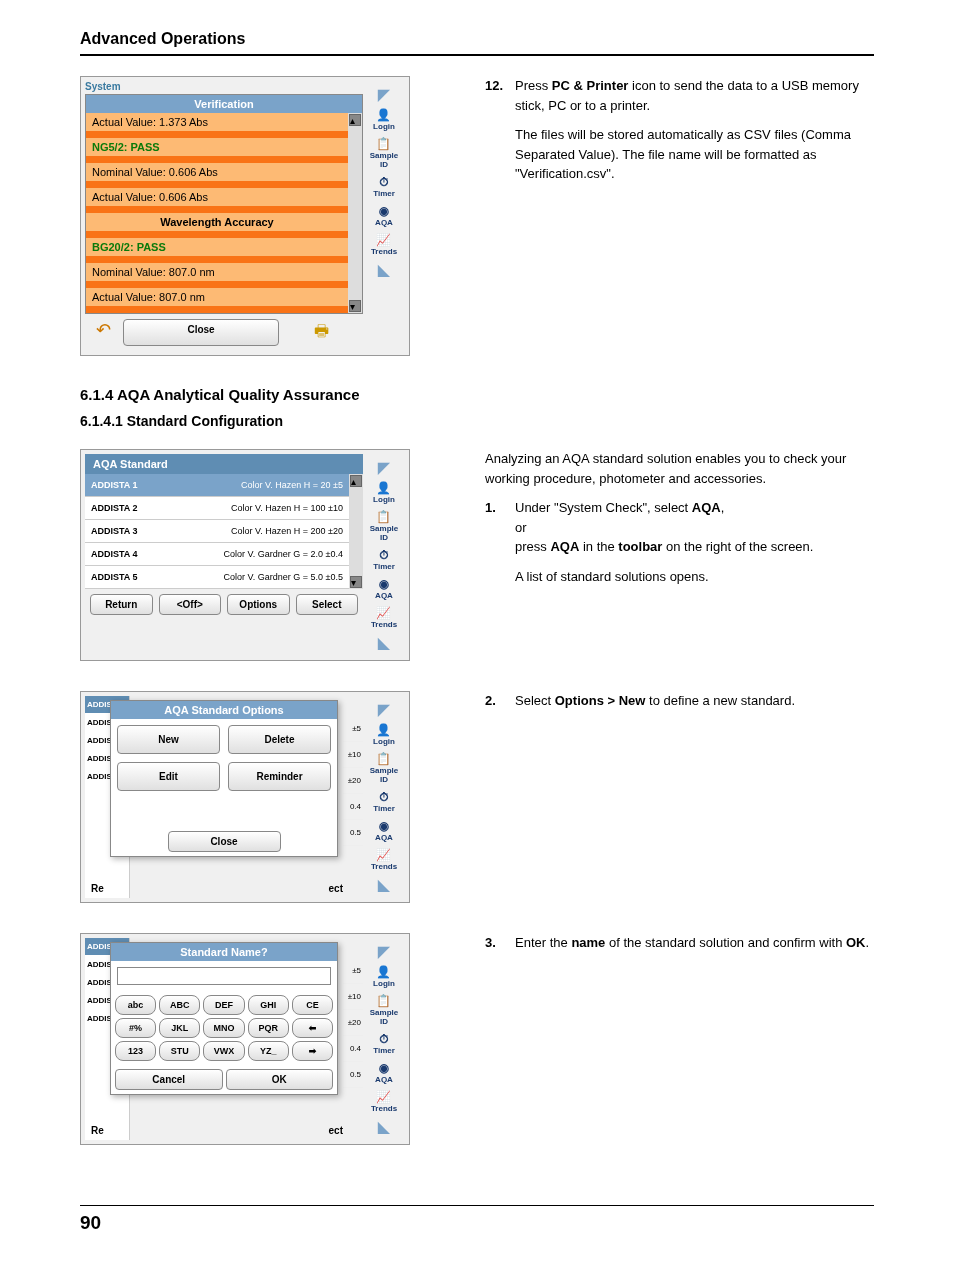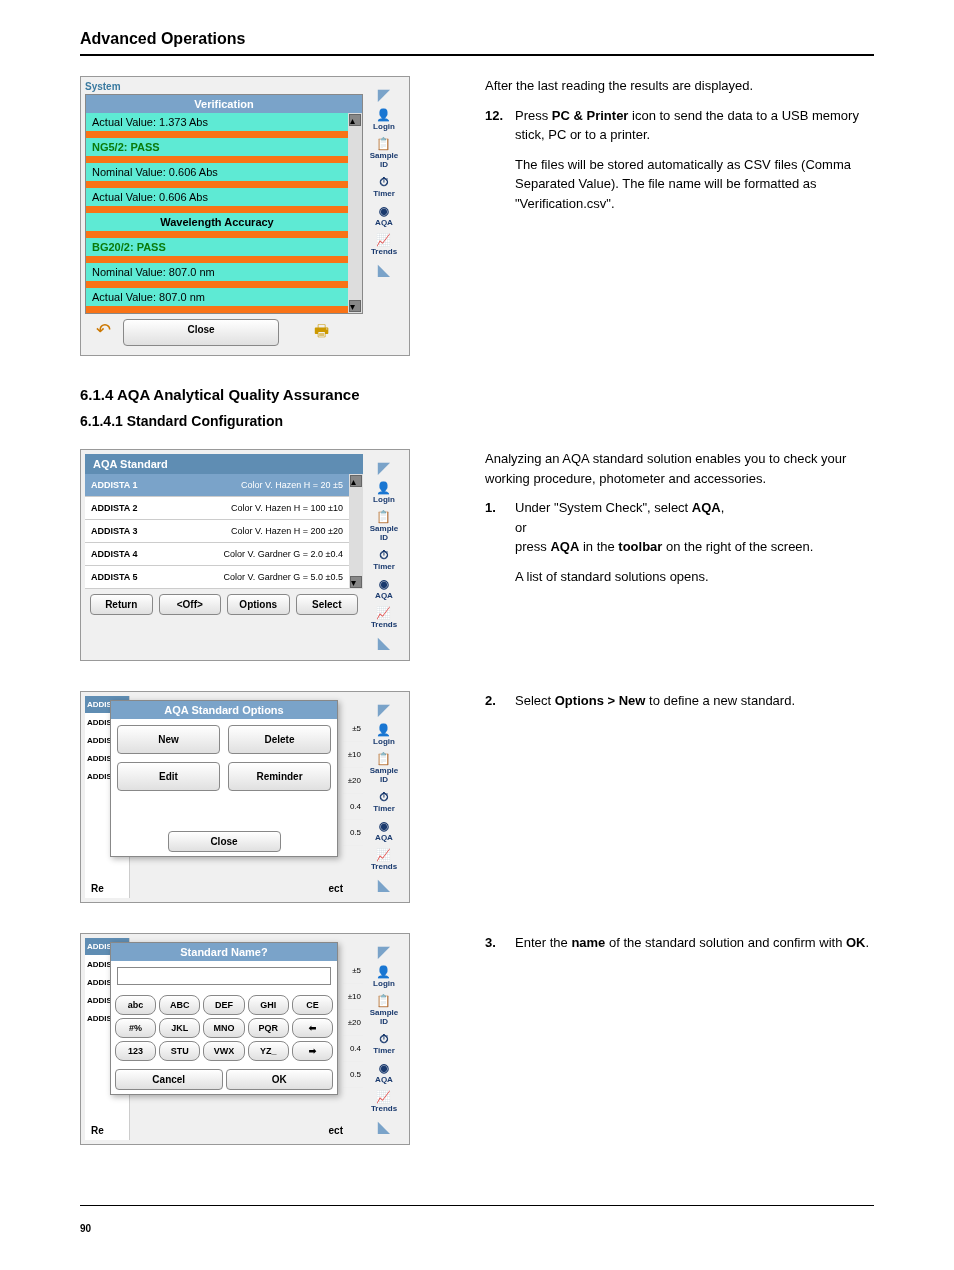--- a/index.html
+++ b/index.html
@@ -99,21 +99,21 @@
     }
     .title-bar {
       background: #7aa3c9;
       color: #fff;
       font-weight: bold;
       font-size: 11px;
       padding: 3px 8px;
       text-align: center;
     }
     .panel {
-      background: #5eead4;
+      background: #fdba74;
       border: 1px solid #888;
     }
     .panel-row {
       padding: 3px 6px;
       border-bottom: 7px solid #f97316;
       font-size: 11px;
     }
     .green {
       color: #0a7a0a;
       font-weight: bold;
@@ -282,23 +282,23 @@
       font-size: 8px;
     }
     .ghost-right div {
       padding: 8px 2px;
       text-align: right;
       border-bottom: 1px solid #eee;
     }
     
     .page-num {
       font-weight: bold;
-      font-size: 10px;
+      font-size: 19px;
       border-top: 1px solid #000;
-      padding-top: 17px;
+      padding-top: 6px;
       margin-top: 60px;
     }
     .content-with-scroll {
       display: flex;
     }
     .flex1 {
       flex: 1;
     }
   </style>
 </head>
@@ -342,21 +342,20 @@
           <div class="tool-item"><span class="tool-icon">👤</span>Login</div>
           <div class="tool-item"><span class="tool-icon">📋</span>Sample ID</div>
           <div class="tool-item"><span class="tool-icon">⏱</span>Timer</div>
           <div class="tool-item"><span class="tool-icon">◉</span>AQA</div>
           <div class="tool-item"><span class="tool-icon">📈</span>Trends</div>
           <div class="arrow-down">◣</div>
         </div>
     </div>
   </div>
   <div class="right-col">
-    <p>After the last reading the results are displayed.</p>
     <div class="step">
       <span class="num">12.</span>
       <span class="txt">
         <span>Press </span><b>PC &amp; Printer</b><span> icon to send the data to a USB memory stick, PC or to a printer.</span>
       </span>
     </div>
     <p style="margin-left:30px;margin-top:10px">The files will be stored automatically as CSV files (Comma Separated Value). The file name will be formatted as "Verification.csv".</p>
   </div>
 </div>
 

